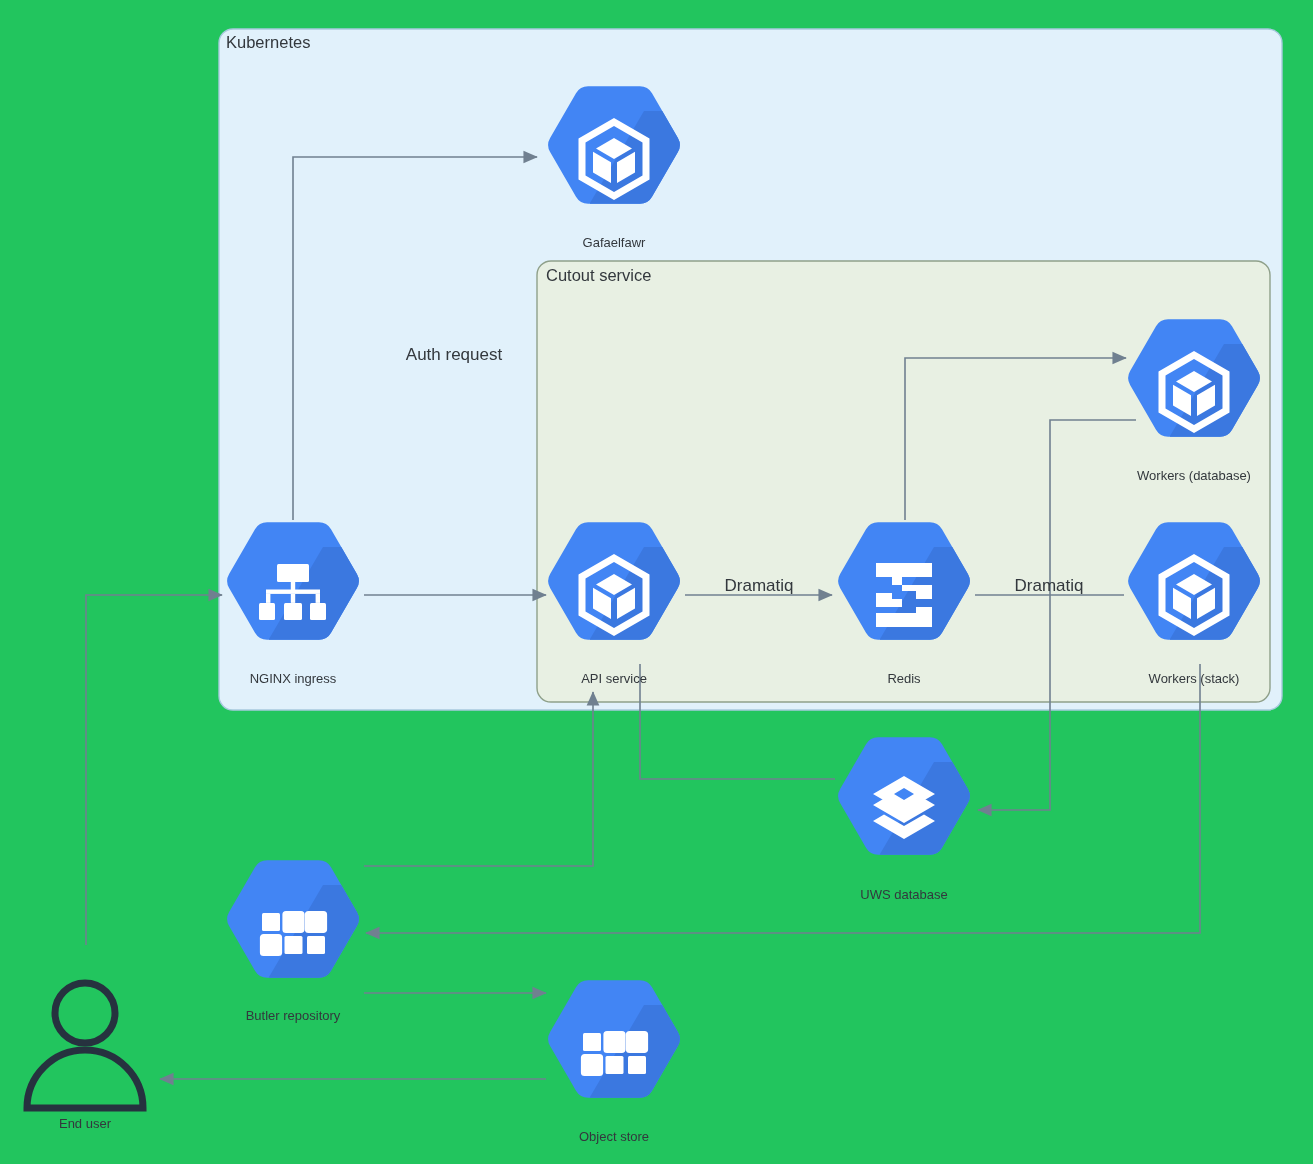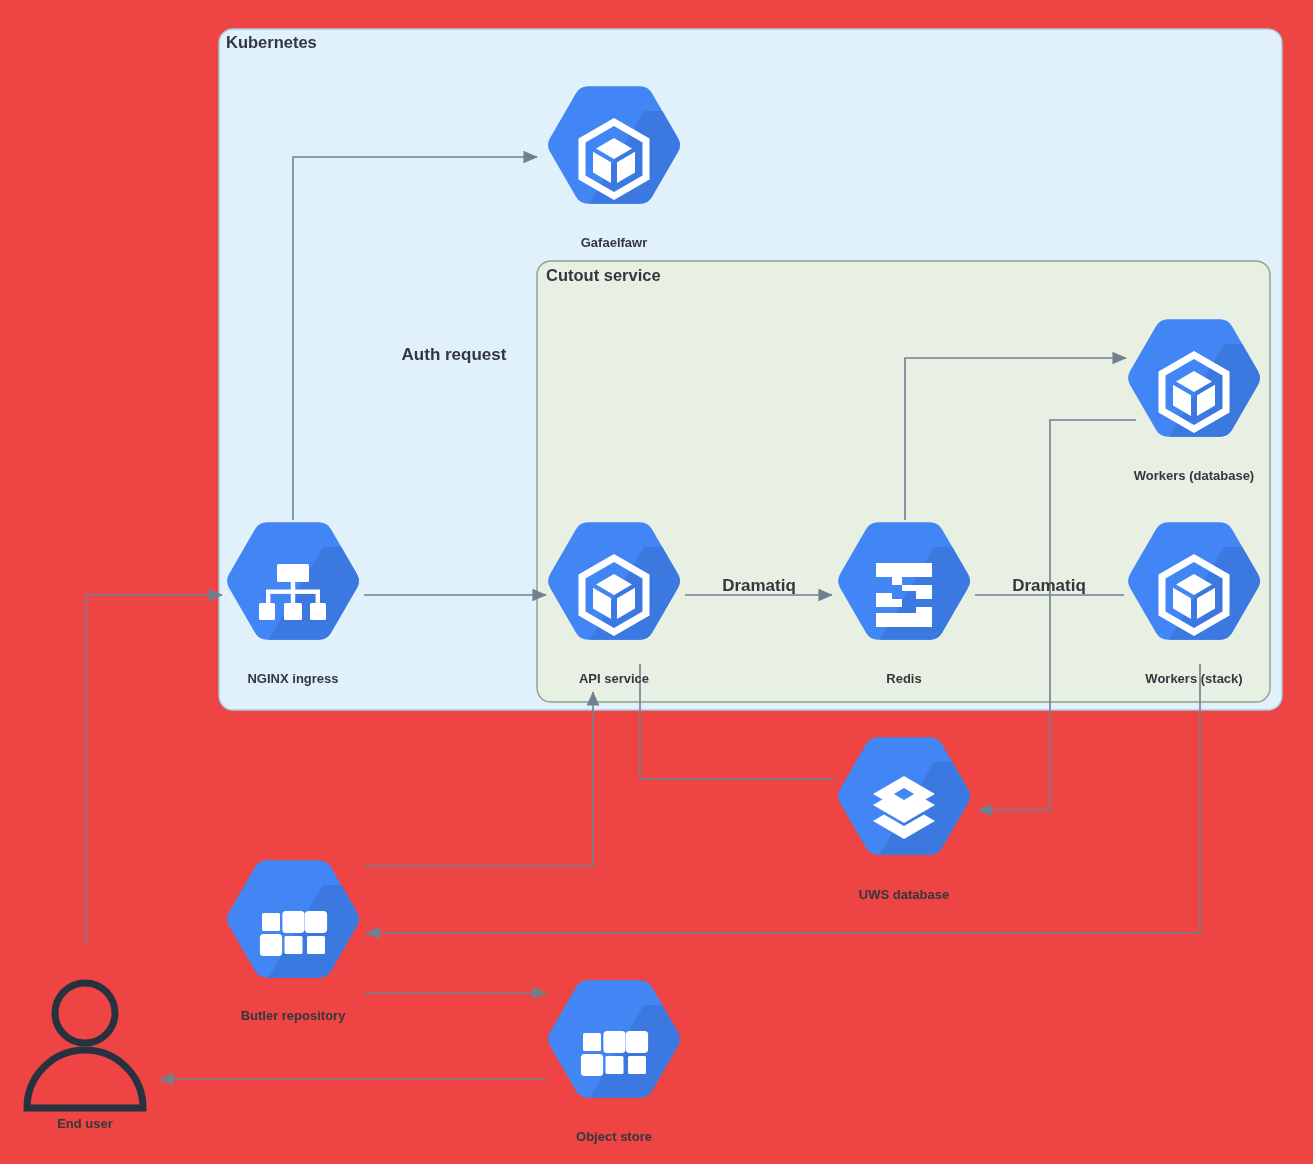--- a/index.html
+++ b/index.html
@@ -8,22 +8,21 @@
     background: #ffffff;
   }
   body {
     font-family: "Liberation Sans", "DejaVu Sans", sans-serif;
   }
   #canvas {
     position: relative;
     width: 1313px;
     height: 1164px;
     overflow: hidden;
-    background: #ef4444;
-    font-weight: bold;
+    background: #22c55e;
   }
   #diagram-svg {
     position: absolute;
     left: 0;
     top: 0;
     width: 1313px;
     height: 1164px;
   }
   .group-label {
     font-size: 16.5px;

